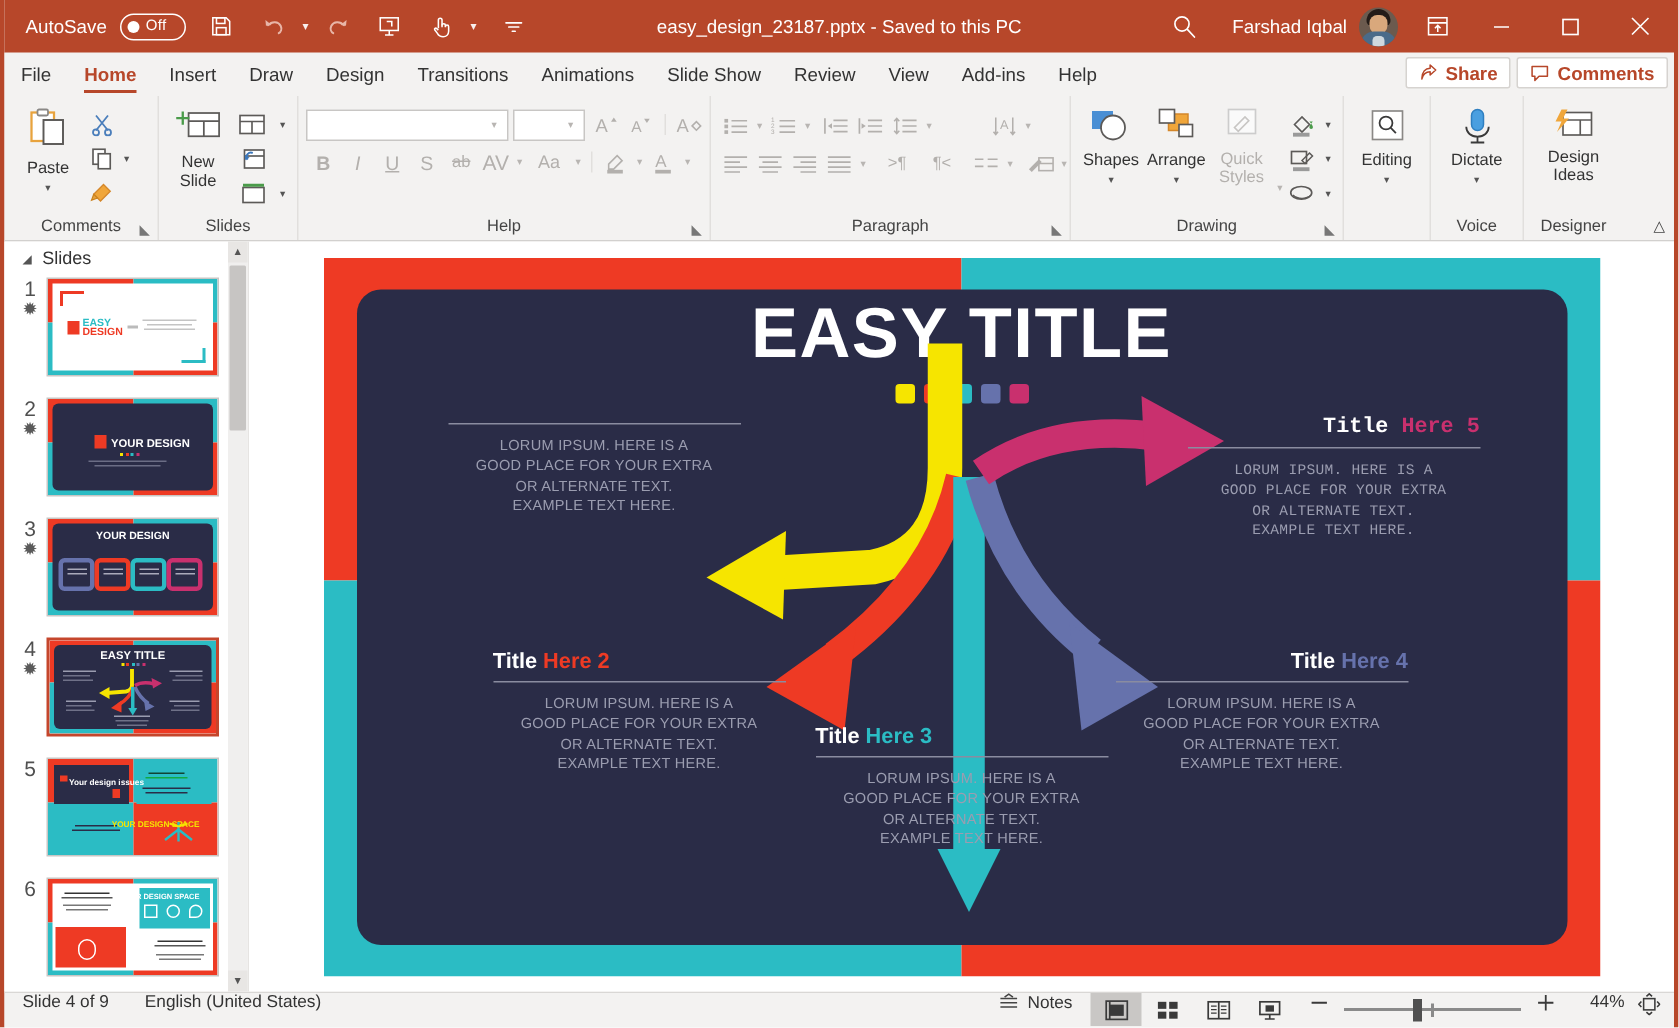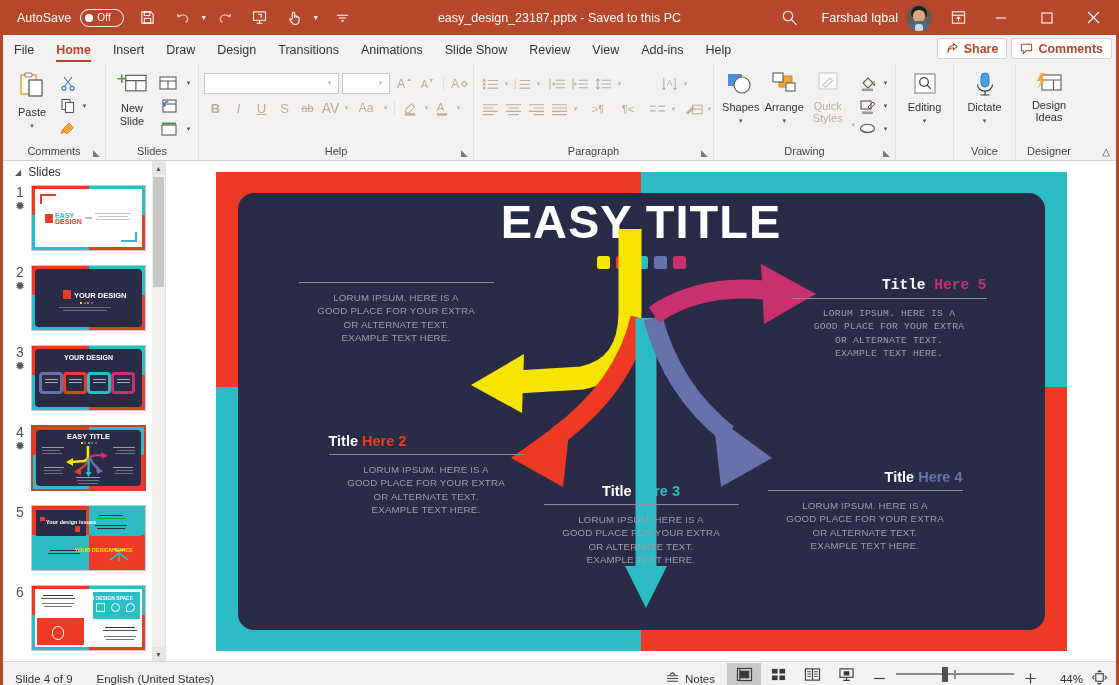--- a/index.html
+++ b/index.html
@@ -123,27 +123,27 @@
              justify-content:center; gap:6px; }
   .sl-dots i { width:13px; height:13px; border-radius:2.5px; display:block; }
 
   .blk { position:absolute; width:195px; }
   .blk .bt { font-size:14.5px; font-weight:bold; color:#fff; white-space:nowrap; }
   .blk .hr { height:1.5px; background:#8a8ca0; margin:5px 0 8px 0; }
   .blk .bd { font-size:9.7px; color:#9b9db0; line-height:13.4px; text-align:center;
              letter-spacing:.2px; }
   .blk.ta-l .bt { text-align:left; }
   .blk.ta-r .bt { text-align:right; }
-  .blk.ta-c .bt { text-align:center; }
+  .blk.ta-c .bt { text-align:left; }
 
   .arrows { position:absolute; left:0; top:0; width:851px; height:479px; }
 
   
   .status { height:24px; background:#f3f2f1; border-top:1px solid #d9d7d5;
-            display:flex; align-items:flex-end; font-size:11.5px; color:#333;
+            display:flex; align-items:flex-start; font-size:11.5px; color:#333;
             flex:0 0 24px; }
   .st-item { padding:0 12px; display:flex; align-items:center; gap:5px; white-space:nowrap; }
   .st-spacer { flex:1; }
   .view-btn { width:34px; height:22px; display:flex; align-items:center; justify-content:center; }
   .view-btn.active { background:#c9c7c5; }
   .zoom-slider { width:118px; height:22px; display:flex; align-items:center; position:relative; margin:0 6px; }
   .zs-track { position:absolute; left:0; right:0; height:1.5px; background:#8a8a8a; }
   .zs-mid { position:absolute; left:58px; width:1.5px; height:9px; background:#8a8a8a; }
   .zs-knob { position:absolute; left:46px; width:6px; height:15px; background:#505050; }
   .zpct { width:38px; text-align:right; }
@@ -903,21 +903,21 @@
 
         <div class="blk ta-l" style="left:113px; top:261px;">
           <div class="bt"><span>Title </span><span style="color:#ee3a24">Here 2</span></div>
           <div class="hr"></div>
           <div class="bd" style="white-space:pre-line">LORUM IPSUM.  HERE IS A
 GOOD PLACE FOR YOUR EXTRA
 OR ALTERNATE TEXT.
 EXAMPLE TEXT HERE.</div>
         </div>
 
-        <div class="blk ta-r" style="right:104px; top:261px;margin-top:36px;">
+        <div class="blk ta-r" style="right:128px; top:261px;">
           <div class="bt"><span>Title </span><span style="color:#6672ac">Here 4</span></div>
           <div class="hr"></div>
           <div class="bd" style="white-space:pre-line">LORUM IPSUM.  HERE IS A
 GOOD PLACE FOR YOUR EXTRA
 OR ALTERNATE TEXT.
 EXAMPLE TEXT HERE.</div>
         </div>
 
         <div class="blk ta-c" style="left:328px; top:311px;">
           <div class="bt"><span>Title </span><span style="color:#2bbcc4">Here 3</span></div>

